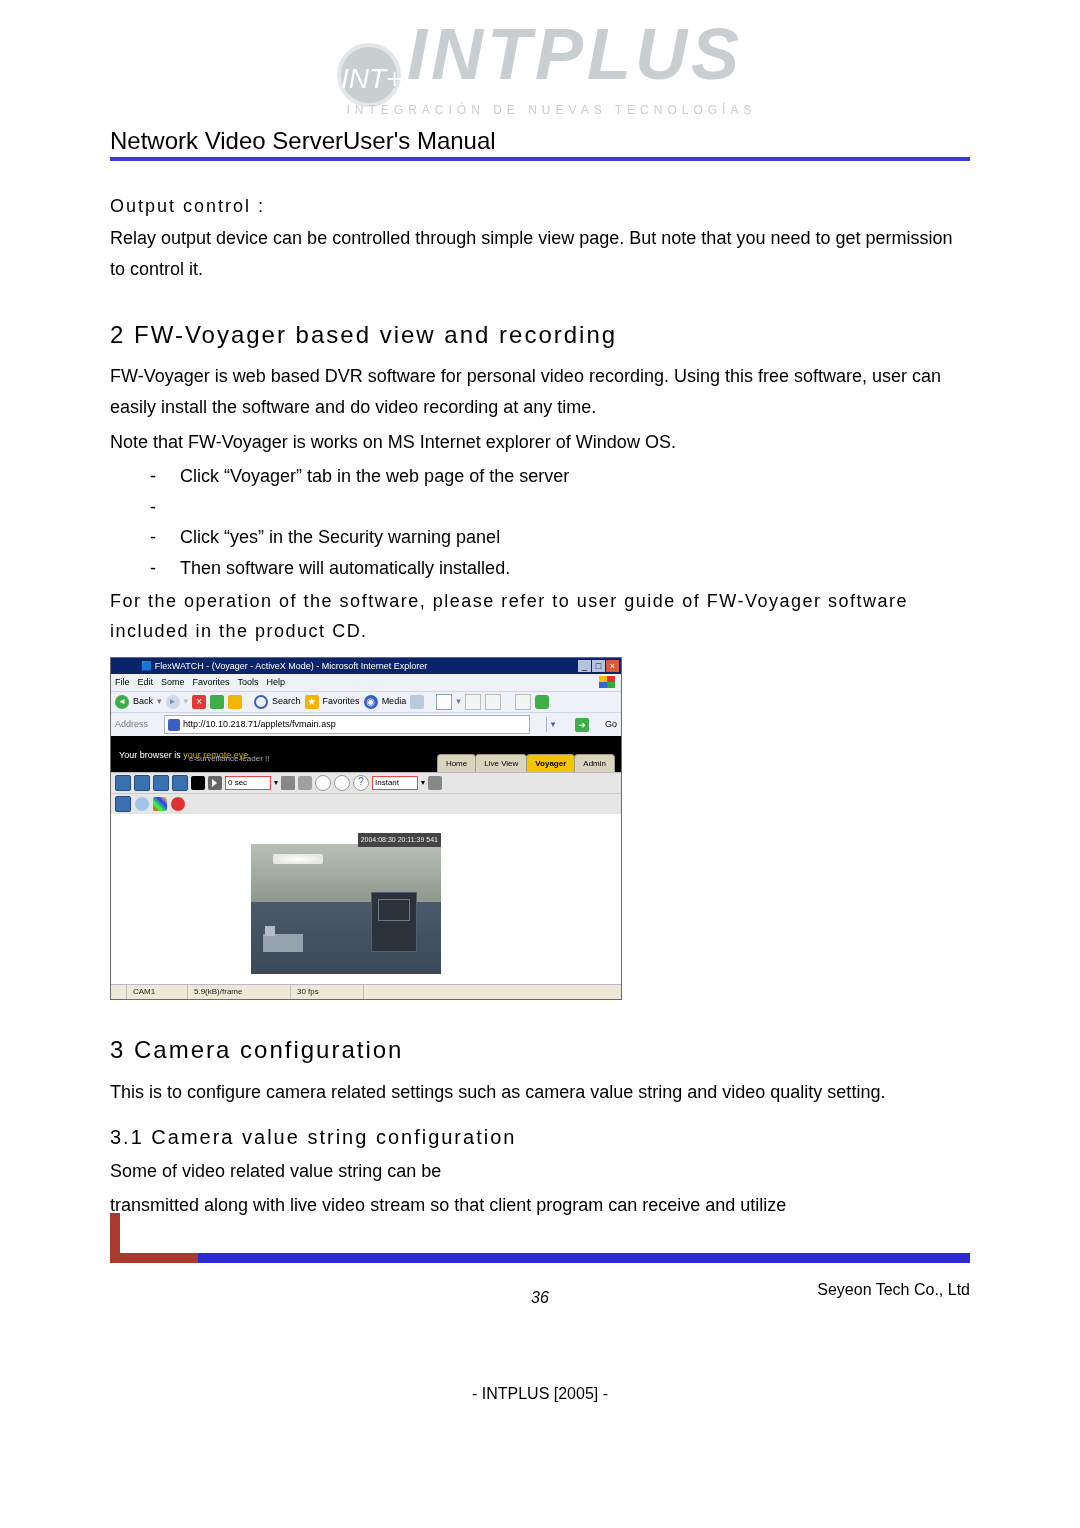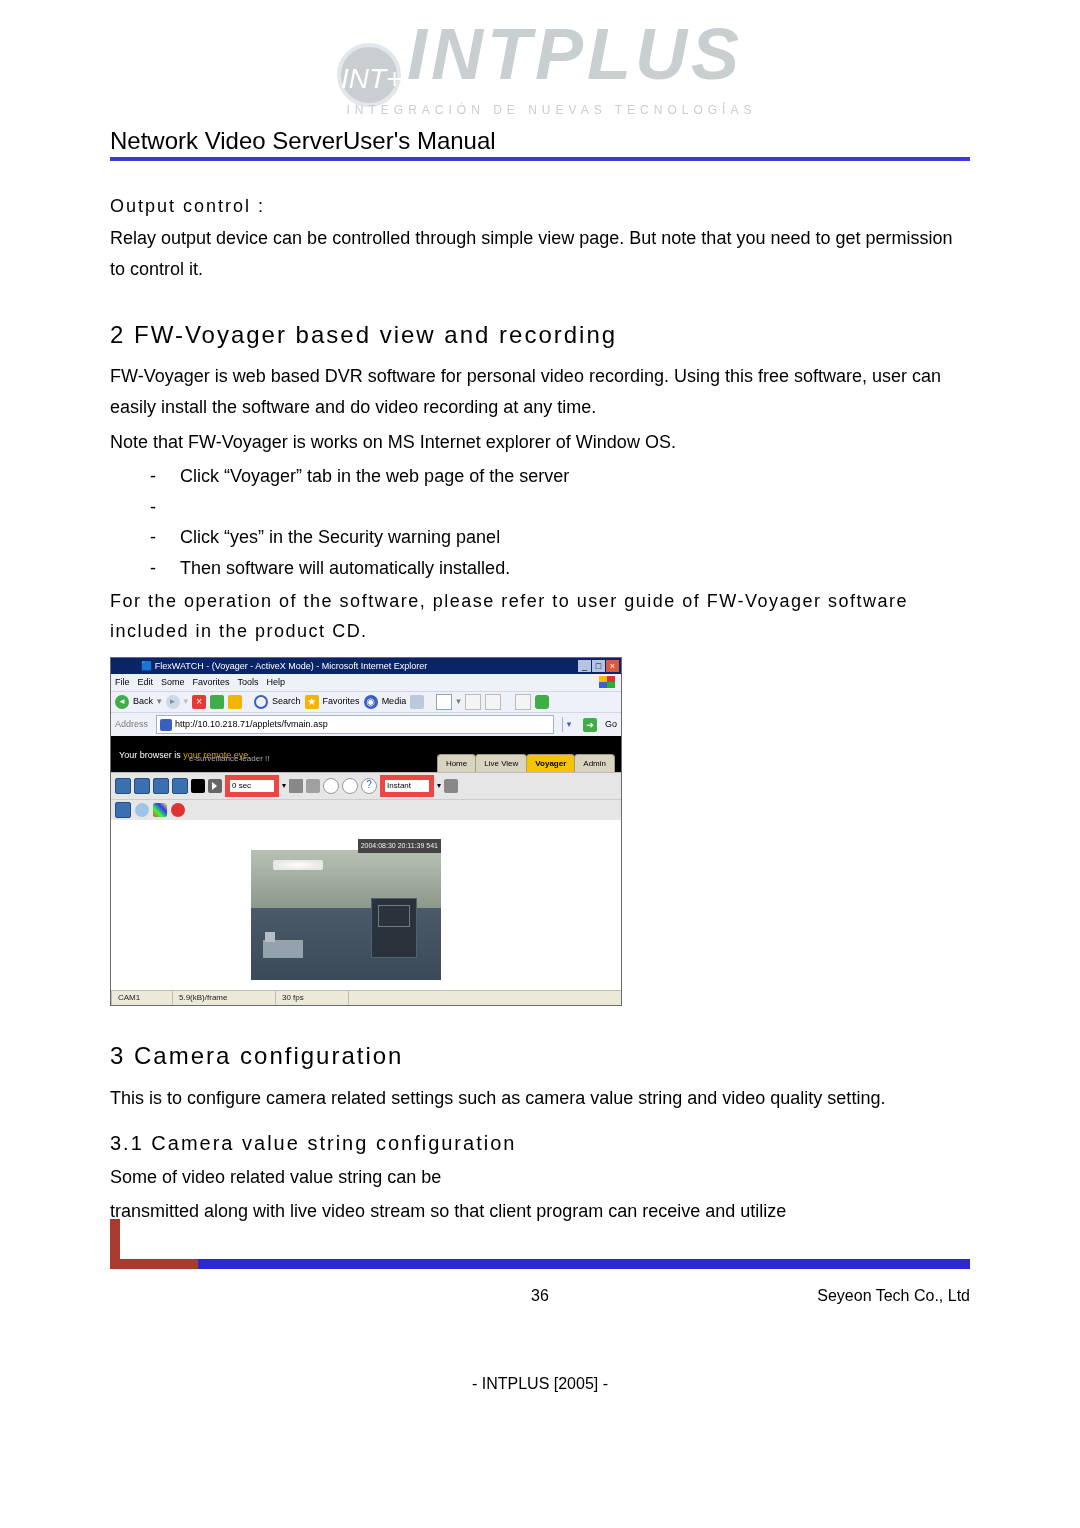--- a/index.html
+++ b/index.html
@@ -174,21 +174,21 @@
   .tb-hist { width:14px; height:14px; background:#bcc9dd; border-radius:2px; }
   .tb-mail { width:14px; height:14px; border:1px solid #8aa; background:#fff; }
   .tb-edit { width:14px; height:14px; background:#f4f4f4; border:1px solid #bbb; }
   .tb-msn  { width:14px; height:14px; background:#3fae49; border-radius:3px; }
   .shot-toolbar .label { font-size: 9px; color:#000; }
   .shot-addr {
     background: #eef2f8;
     display: flex;
     align-items: center;
     padding: 2px 4px;
-    gap: 8px;
+    gap: 16px;
     border-top: 1px solid #cfd7e6;
   }
   .shot-addr .addrlabel { color:#7a7a7a; }
   .shot-addr .addrbox {
     flex: 1;
     background: #fff;
     border: 1px solid #a3b1cc;
     padding: 1px 3px;
     display: flex;
     align-items: center;
@@ -233,21 +233,21 @@
     display: flex;
     align-items: center;
     gap: 3px;
     border-top: 1px solid #bbb;
   }
   .ti { width:14px; height:14px; display:inline-block; border-radius:2px; }
   .ti-mon { background:#3a6fb0; border:1px solid #254e82; }
   .ti-stop{ background:#000; }
   .ti-play{ background:#666; position:relative; }
   .ti-play:after{ content:''; position:absolute; left:4px; top:3px; border-left:5px solid #fff; border-top:4px solid transparent; border-bottom:4px solid transparent;}
-  .ti-sel { background:#fff; border:5px solid #ef4444; width:40px; font-size:8px; padding:0 2px; line-height:12px; }
+  .ti-sel { background:#fff; border:1px solid #ef4444; width:40px; font-size:8px; padding:0 2px; line-height:12px; }
   .ti-disk{ background:#888; border-radius:1px; }
   .ti-cut { background:#a0a0a0; }
   .ti-find{ background:#fff; border:1px solid #999; border-radius:50%; }
   .ti-zoom{ background:#fff; border:1px solid #999; border-radius:50%; }
   .ti-q   { background:#fff; border:1px solid #999; border-radius:50%; color:#36c; text-align:center; line-height:12px; font-size:10px; }
   .ti-cfg { background:#888; }
   .shot-toolbar3 {
     background: #e6e6e6;
     padding: 2px 4px;
     display: flex;
@@ -305,20 +305,21 @@
     content:''; position:absolute; left:6px; top:6px; width:30px; height:20px; border:1px solid #6d7d88;
   }
   .shot-status {
     background:#ece9d8;
     display:flex;
     font-size:8px;
     color:#222;
     border-top:1px solid #bbb;
     height:14px;
     line-height:14px;
+    padding-left:15px;
   }
   .shot-status .cell { border-right:1px solid #bbb; padding:0 6px; }
   .shot-status .name { width:48px; border-left:1px solid #bbb; }
   .shot-status .kbf  { width:90px; }
   .shot-status .fps  { width:60px; }
   
   .footer-corner {
     margin: 12px 110px 0 110px;
     position: relative;
     height: 16px;
@@ -342,21 +343,21 @@
     left:88px; right:0; bottom:0;
     height:10px;
     background:#2a2ad0;
   }
   .footer-row {
     padding: 18px 110px 0 110px;
     display:flex;
     justify-content: space-between;
     font-size: 16px;
   }
-  .footer-page { margin: 0 auto; }
+  .footer-page { margin: 8px auto; font-style: italic; }
   .footer-brand {
     text-align:center;
     font-size:16px;
     padding: 70px 0 40px 0;
   }
 </style>
 </head>
 <body>
 
 <div class="page">

